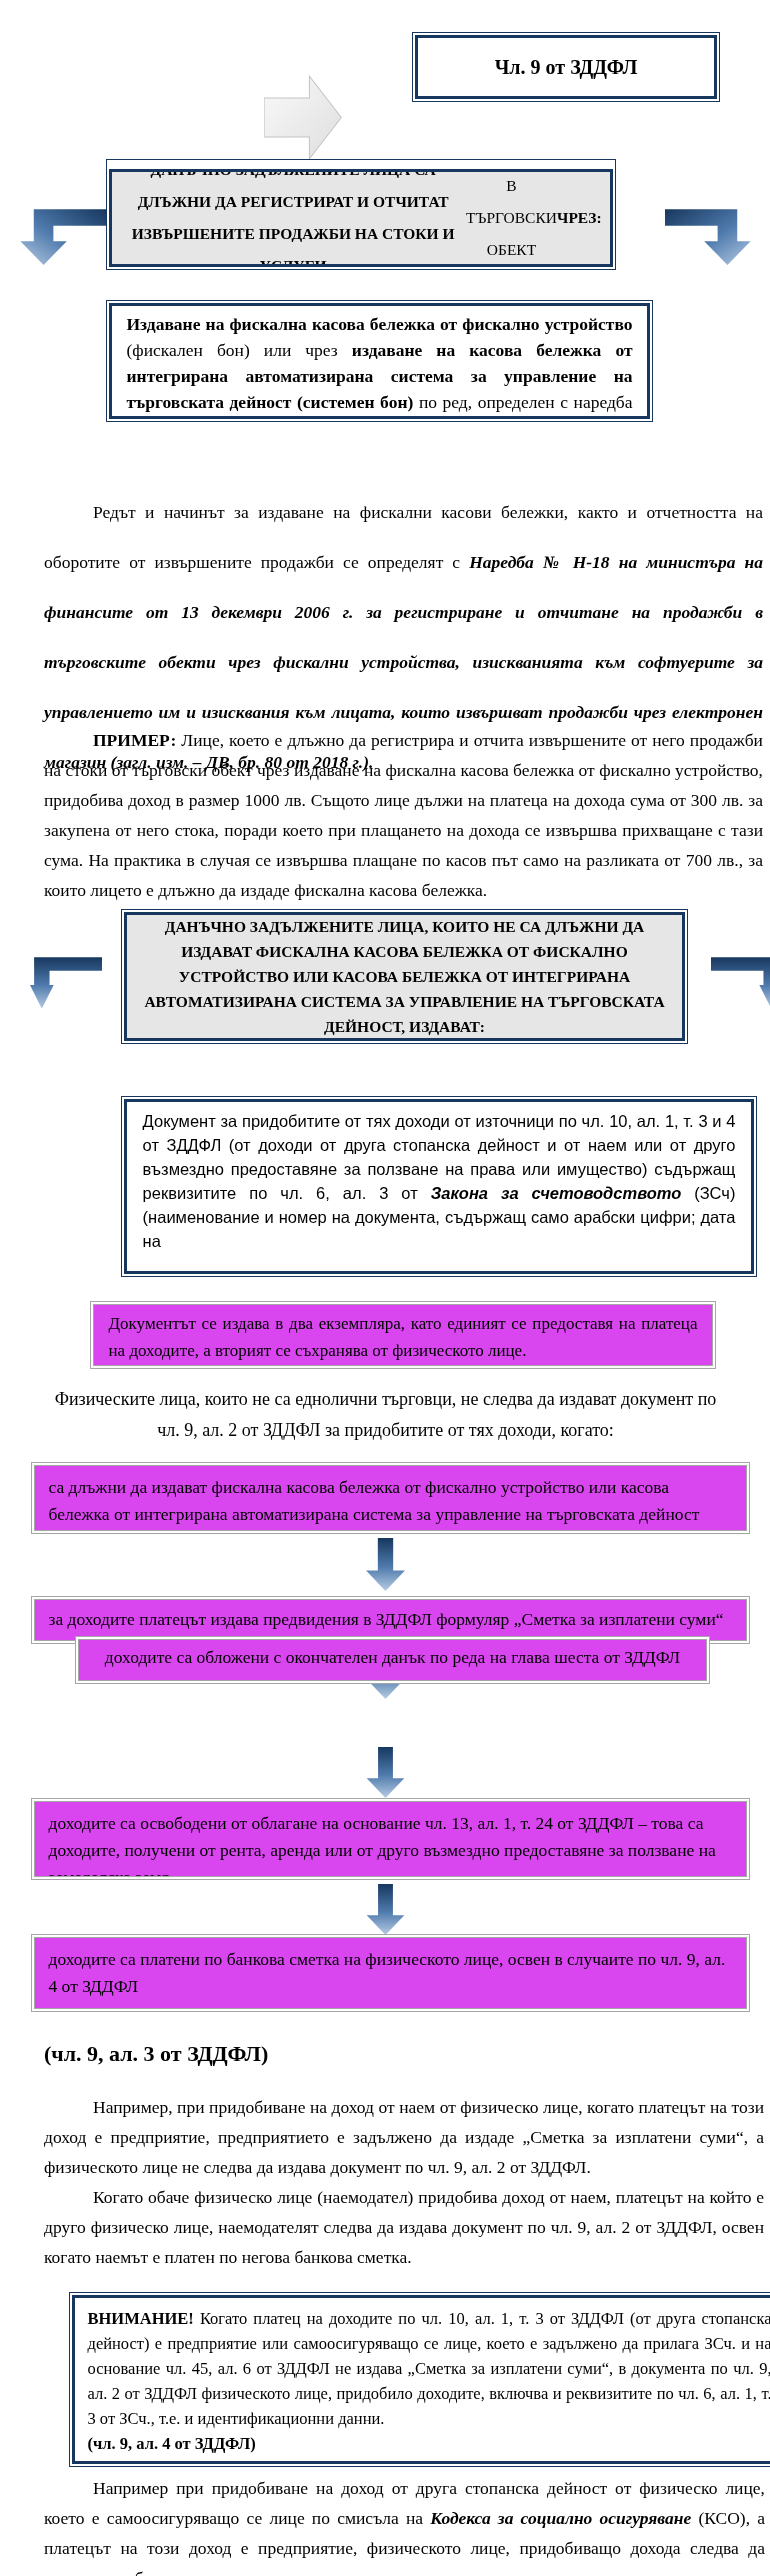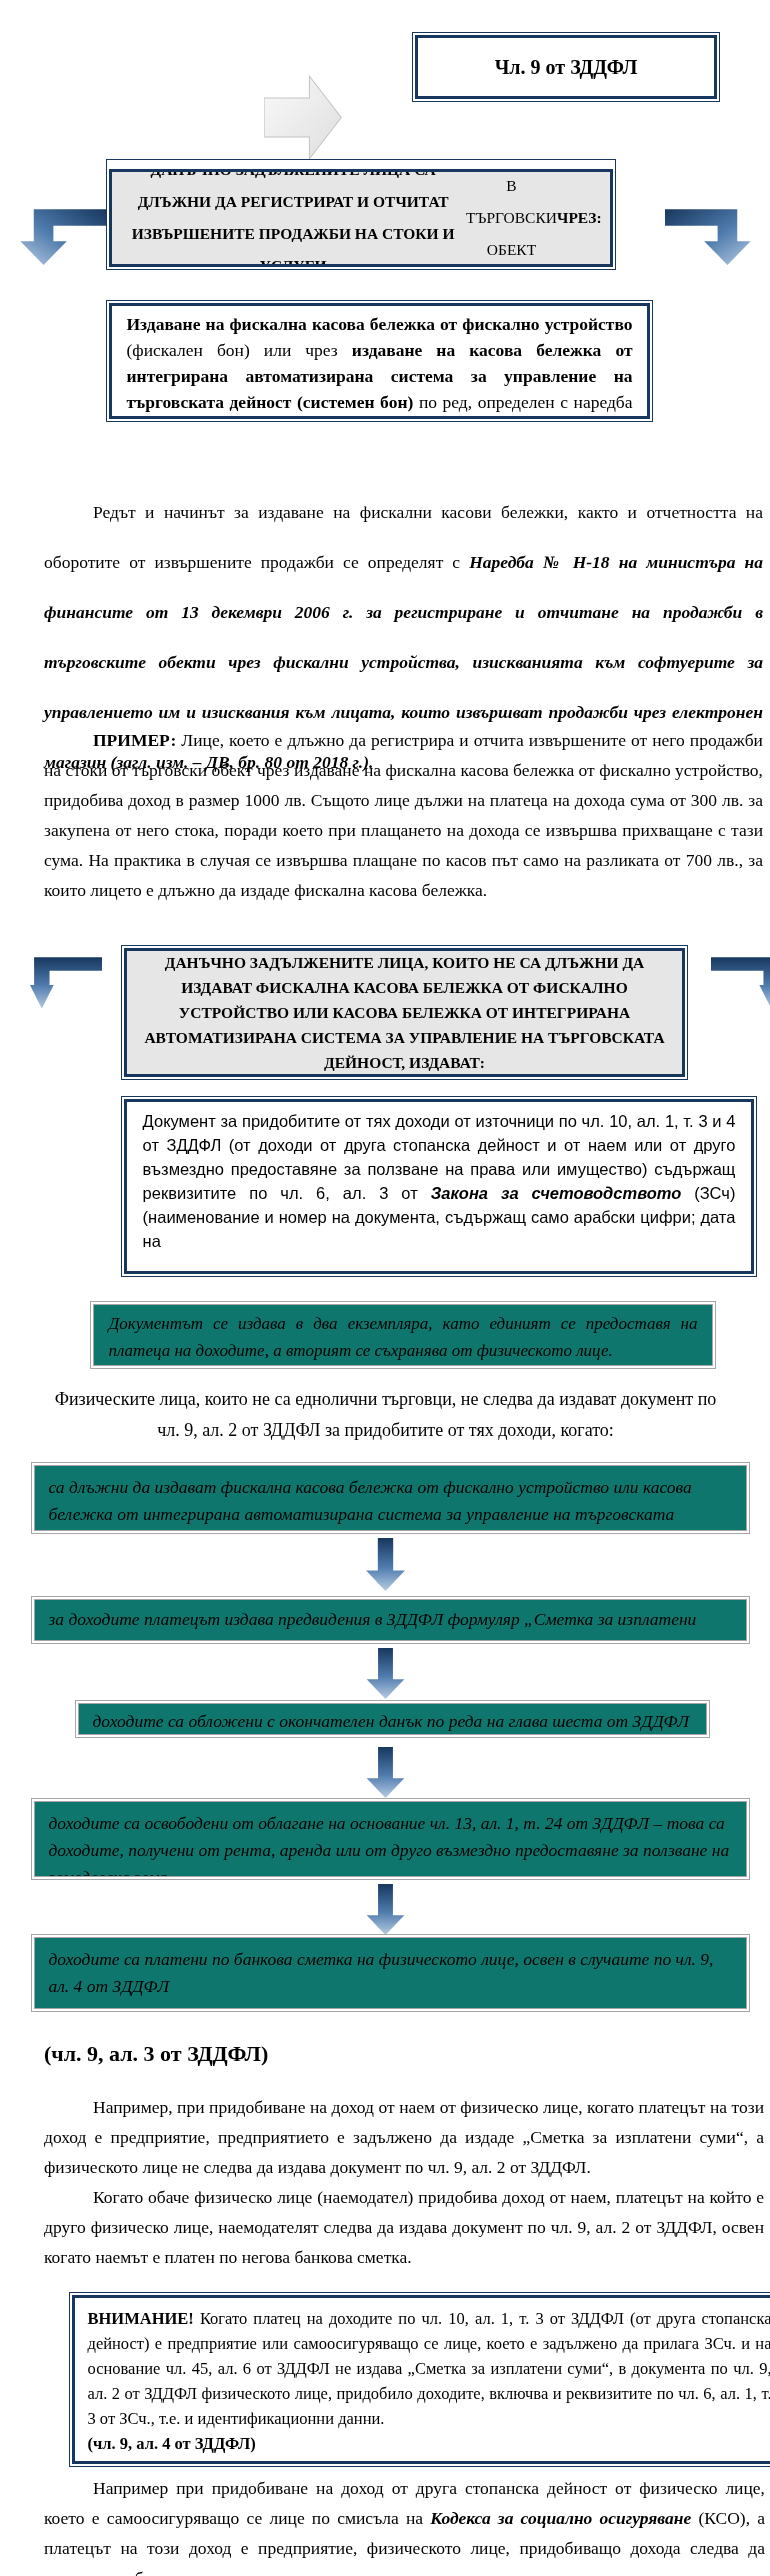--- a/index.html
+++ b/index.html
@@ -12,21 +12,21 @@
   .just{text-align:justify;}
   .indent{text-indent:49px;}
   
   .navy2{border:1px solid var(--navy,#17375e);background:#fff;}
   .navy2>.in{position:absolute;inset:2.1px;border:3.1px solid var(--navy,#17375e);
              box-sizing:border-box;overflow:hidden;background:#fff;}
   .graybg>.in{background:var(--box_gray,#e7e6e6);}
   
   .gray2{border:1px solid var(--border_gray,#a6a6a6);background:#fff;}
   .gray2>.in{position:absolute;inset:2.1px;border:0.5px solid var(--border_gray,#a6a6a6);
-             box-sizing:border-box;overflow:hidden;background:#0f766e;font-style:italic;}
+             box-sizing:border-box;overflow:hidden;background:#d946ef;}
   .hdr{display:flex;align-items:center;justify-content:center;text-align:center;}
   .hdr .b{font-weight:bold;}
   
   .fiscal-c{padding:5.2px 14.4px;font-size:17.5px;line-height:26px;text-align:justify;}
   .fiscal-ref{font-weight:bold;}
   .doc-c{font-family:"Liberation Sans",sans-serif;font-size:16.5px;line-height:24px;
          padding:7.2px 15.5px;text-align:justify;}
   .att-c{padding:8.2px 12.4px;font-size:16.5px;line-height:25px;text-align:justify;}
   .att-ref{font-weight:bold;}
   .flow-c{font-size:17.5px;line-height:27px;padding:8.2px 13.4px;}
@@ -92,21 +92,21 @@
     </div>
   </div>
 
   <p class="abs just indent body-par" style="left:44px;top:487px;width:719px;line-height:50px;"><span>Редът и начинът за издаване на фискални касови бележки, както и отчетността на оборотите от извършените продажби се определят с </span><span class="b i">Наредба № Н-18 на министъра на финансите от 13 декември 2006 г. за регистриране и отчитане на продажби в търговските обекти чрез фискални устройства, изискванията към софтуерите за управлението им и изисквания към лицата, които извършват продажби чрез електронен магазин (загл. изм. – ДВ, бр. 80 от 2018 г.).</span></p>
 
   <p class="abs just indent body-par" style="left:44px;top:725px;width:719px;line-height:30px;"><span class="b">ПРИМЕР: </span><span>Лице, което е длъжно да регистрира и отчита извършените от него продажби на стоки от търговски обект чрез издаване на фискална касова бележка от фискално устройство, придобива доход в размер 1000 лв. Същото лице дължи на платеца на дохода сума от 300 лв. за закупена от него стока, поради което при плащането на дохода се извършва прихващане с тази сума. На практика в случая се извършва плащане по касов път само на разликата от 700 лв., за които лицето е длъжно да издаде фискална касова бележка.</span></p>
 
   <svg class="abs" style="left:30px;top:957px;" width="72" height="53" viewBox="0 0 140 102">
     <polygon points="8,0 140,0 140,26 38,26 38,54 46,54 23,100 0,54 8,54" fill="url(#gBlueV)"></polygon>
   </svg>
-  <div class="abs navy2 graybg" style="left:121px;top:909px;width:567px;height:135px;margin-top:36px;">
+  <div class="abs navy2 graybg" style="left:121px;top:909px;width:567px;height:135px;">
     <div class="in hdr" style="font-size:15.5px;line-height:25px;padding:0 10.3px;">
         <span class="b">ДАНЪЧНО ЗАДЪЛЖЕНИТЕ ЛИЦА, КОИТО НЕ СА ДЛЪЖНИ ДА ИЗДАВАТ ФИСКАЛНА КАСОВА БЕЛЕЖКА ОТ ФИСКАЛНО УСТРОЙСТВО ИЛИ КАСОВА БЕЛЕЖКА ОТ ИНТЕГРИРАНА АВТОМАТИЗИРАНА СИСТЕМА ЗА УПРАВЛЕНИЕ НА ТЪРГОВСКАТА ДЕЙНОСТ, ИЗДАВАТ:</span>
       </div>
   </div>
   <svg class="abs" style="left:711px;top:957px;transform:scaleX(-1);" width="72" height="53" viewBox="0 0 140 102">
     <polygon points="8,0 140,0 140,26 38,26 38,54 46,54 23,100 0,54 8,54" fill="url(#gBlueV)"></polygon>
   </svg>
 
   <div class="abs navy2" style="left:121px;top:1096px;width:636px;height:181px;">
     <div class="in">
@@ -131,21 +131,21 @@
     <polygon points="25,0 55,0 55,63 78,63 40,103 2,63 25,63" fill="url(#gBlueV)"></polygon>
   </svg>
   <div class="abs gray2" style="left:31px;top:1596px;width:719px;height:48px;">
     <div class="in">
         <p class="flow-c" style="padding-top:6.2px;">за доходите платецът издава предвидения в ЗДДФЛ формуляр „Сметка за изплатени суми“</p>
       </div>
   </div>
   <svg class="abs" style="left:365px;top:1648px;" width="41" height="52" viewBox="0 0 80 105">
     <polygon points="25,0 55,0 55,63 78,63 40,103 2,63 25,63" fill="url(#gBlueV)"></polygon>
   </svg>
-  <div class="abs gray2" style="left:75px;top:1700px;width:635px;height:38px;">
+  <div class="abs gray2" style="left:75px;top:1636px;width:635px;height:48px;text-align:center;">
     <div class="in">
         <p class="flow-c" style="padding-top:4.1px;">доходите са обложени с окончателен данък по реда на глава шеста от ЗДДФЛ</p>
       </div>
   </div>
   <svg class="abs" style="left:365px;top:1747px;" width="41" height="52" viewBox="0 0 80 105">
     <polygon points="25,0 55,0 55,63 78,63 40,103 2,63 25,63" fill="url(#gBlueV)"></polygon>
   </svg>
   <div class="abs gray2" style="left:31px;top:1798px;width:719px;height:82px;">
     <div class="in">
         <p class="flow-c">доходите са освободени от облагане на основание чл. 13, ал. 1, т. 24 от ЗДДФЛ – това са доходите, получени от рента, аренда или от друго възмездно предоставяне за ползване на земеделска земя</p>

